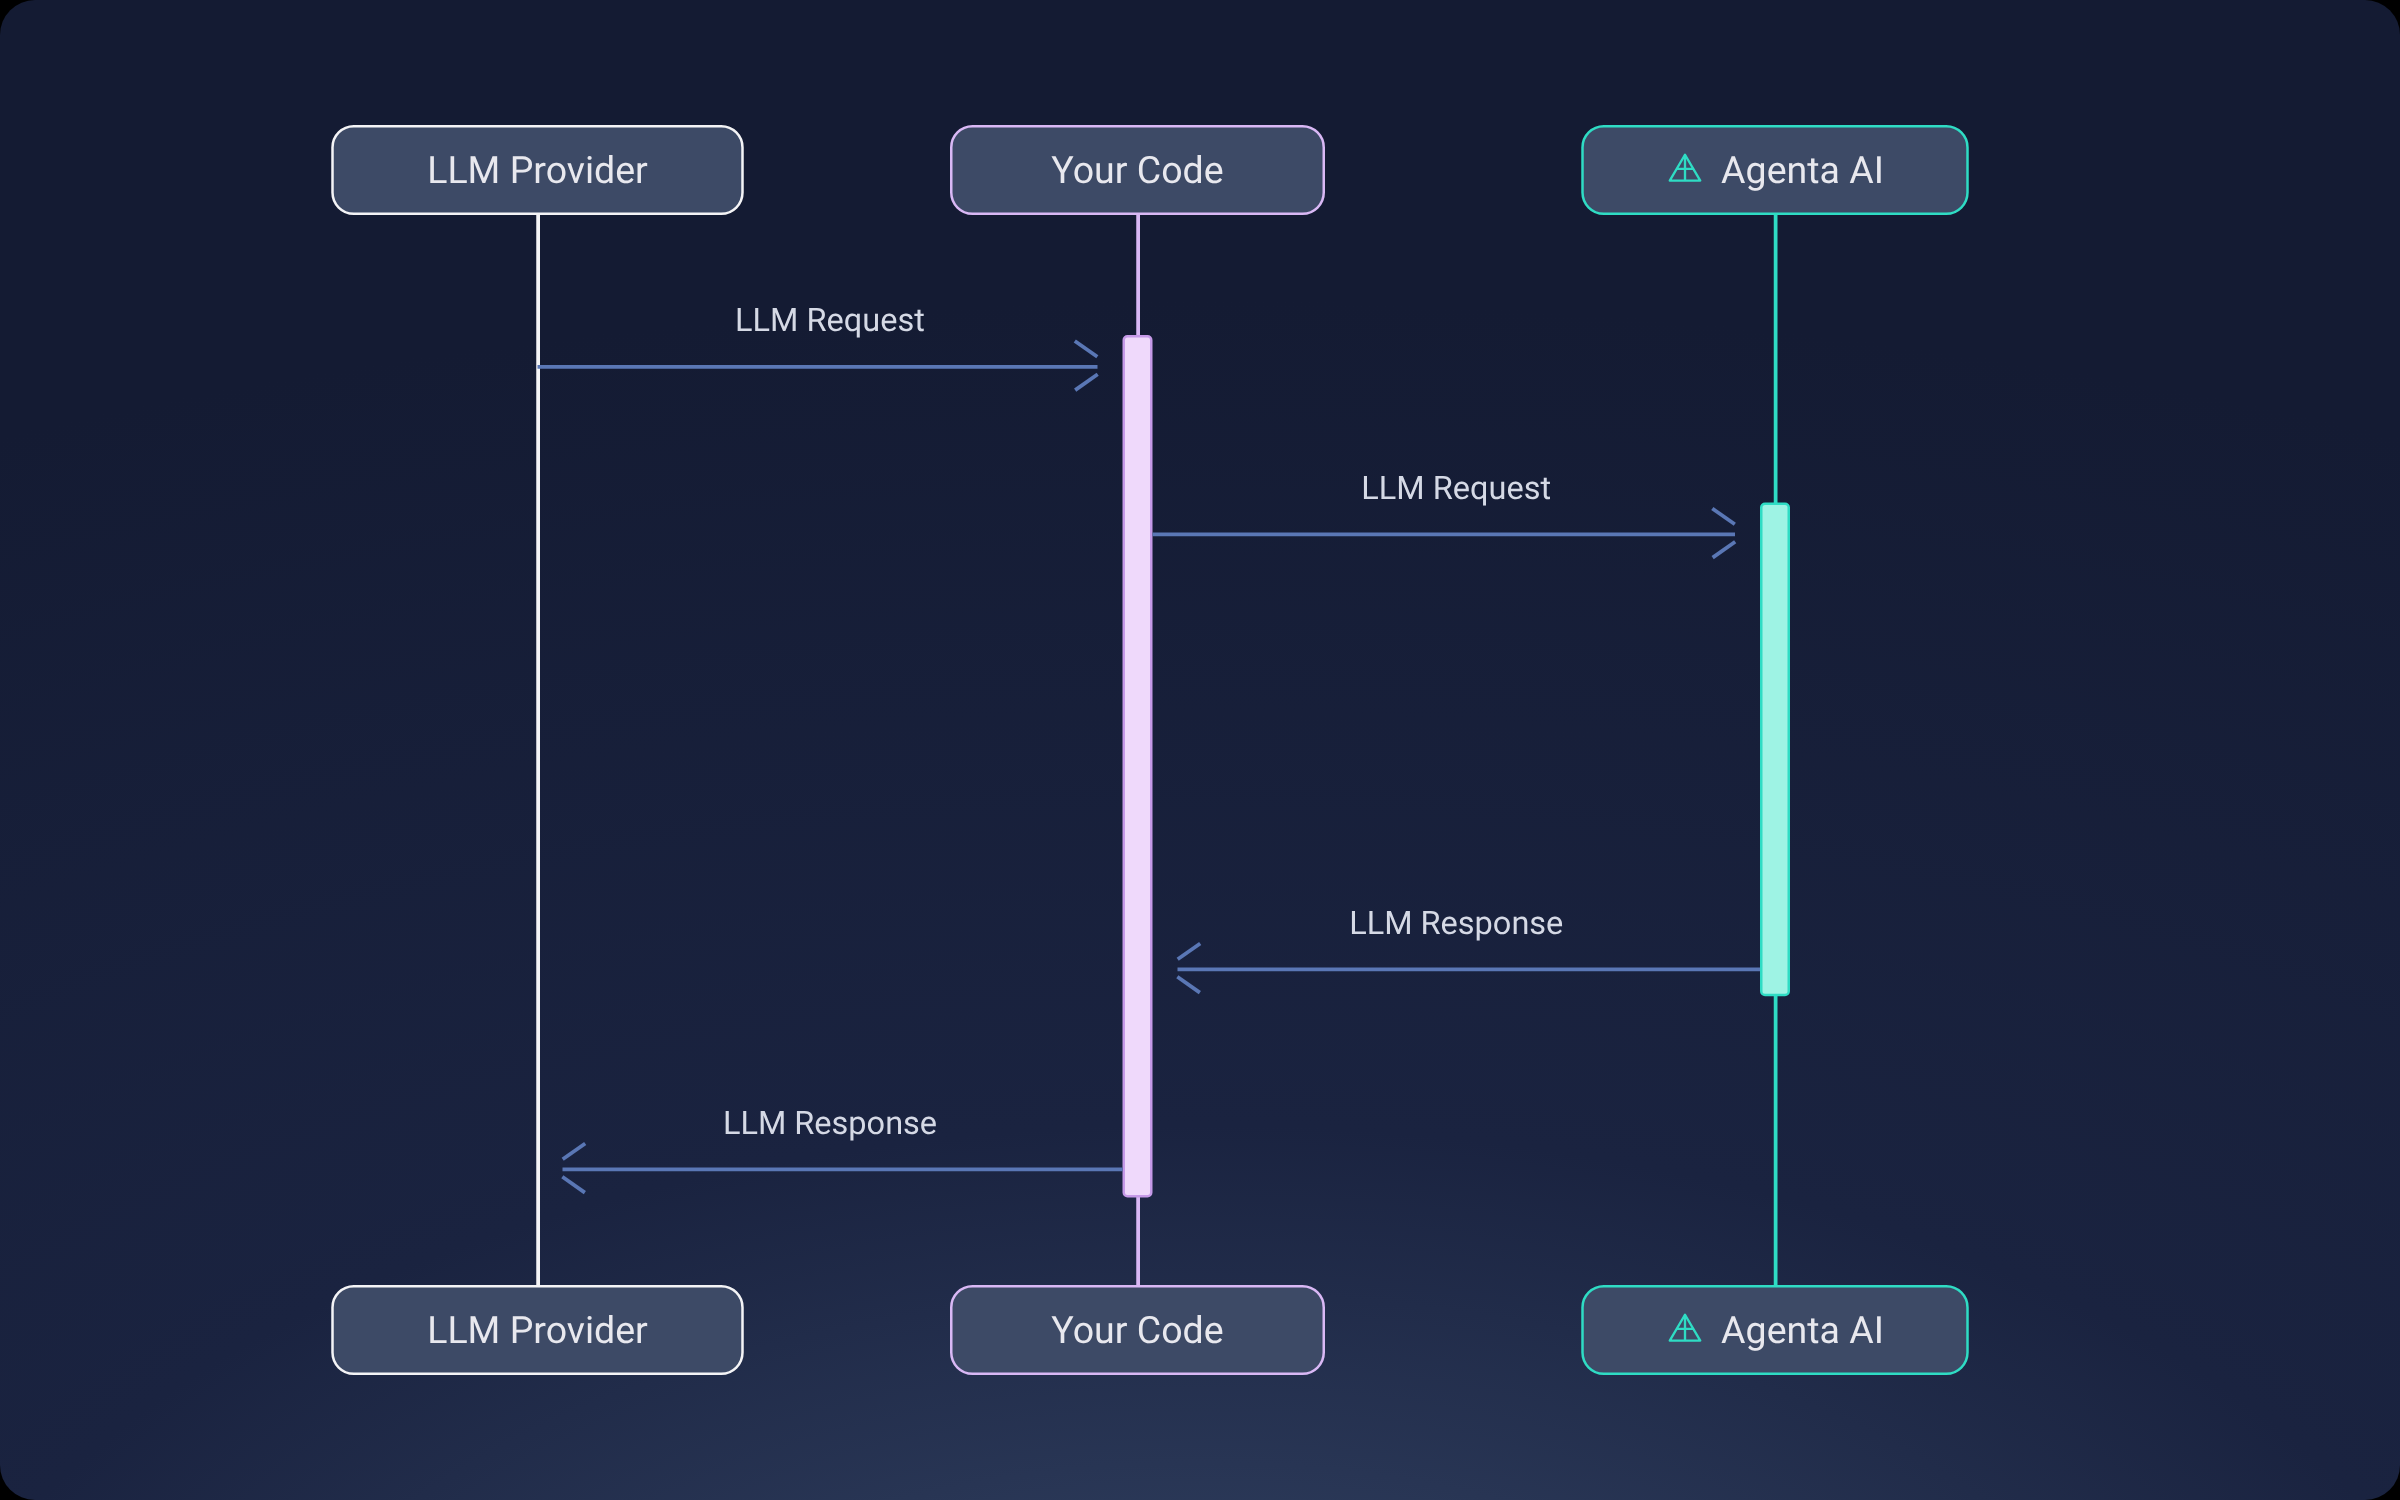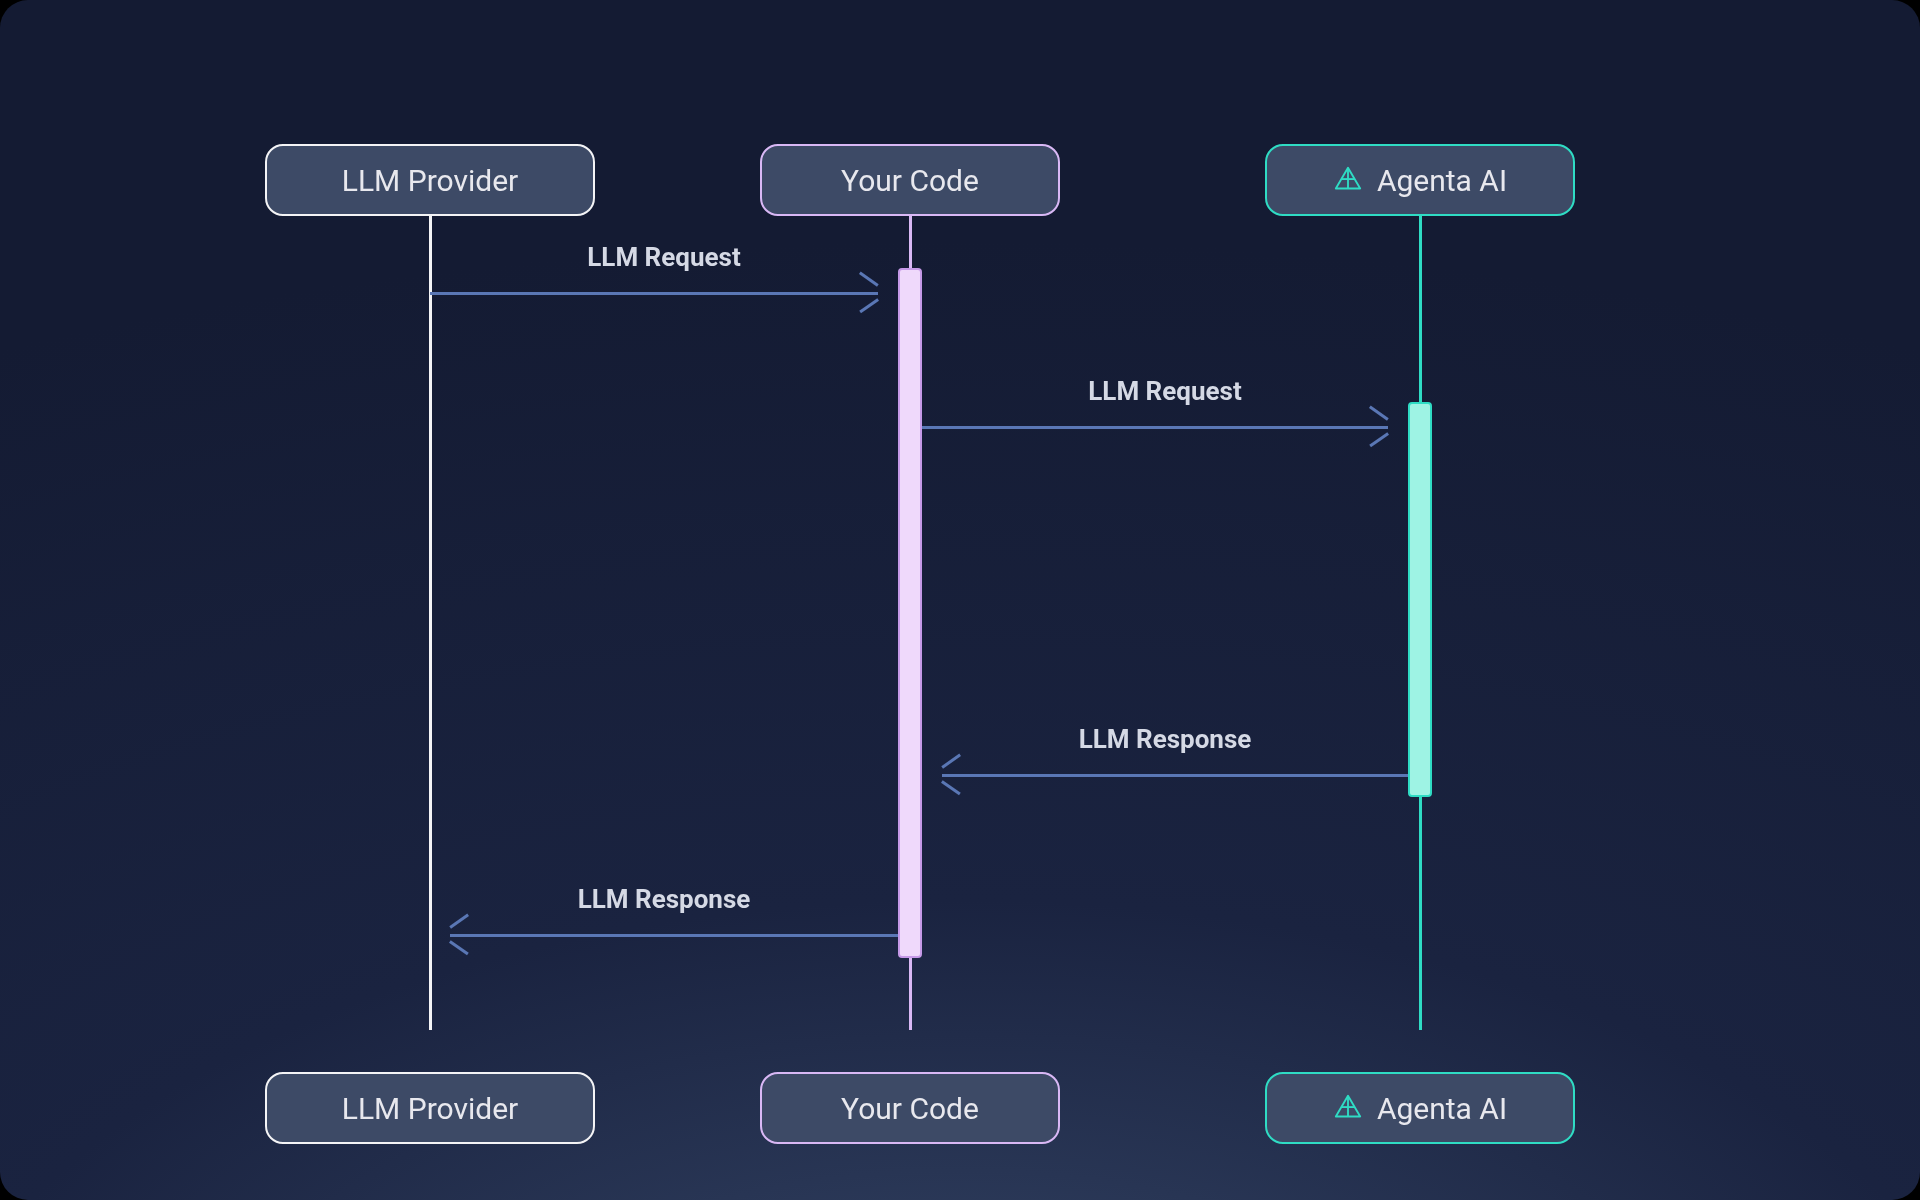--- a/index.html
+++ b/index.html
@@ -23,39 +23,38 @@
     align-items: center;
     justify-content: center;
     gap: 14px;
     height: 72px;
     border-radius: 18px;
     border: 2.5px solid;
     background: #3d4a66;
     color: #e8e8ee;
     font-size: 30px;
     font-weight: 400;
-    margin-top: 44px;
   }
   .lifeline {
     position: absolute;
     width: 2.5px;
     top: 170px;
     bottom: 170px;
   }
   .activation {
     position: absolute;
     width: 24px;
     border: 2.5px solid;
     border-radius: 4px;
   }
   .msg-label {
     position: absolute;
     color: #d5d9e5;
     font-size: 26px;
-    font-weight: 700;
+    font-weight: 400;
     text-align: center;
   }
   .arrow-line {
     position: absolute;
     height: 2.5px;
     background: #5a77b5;
   }
   .arrow-head {
     position: absolute;
     width: 0; height: 0;

